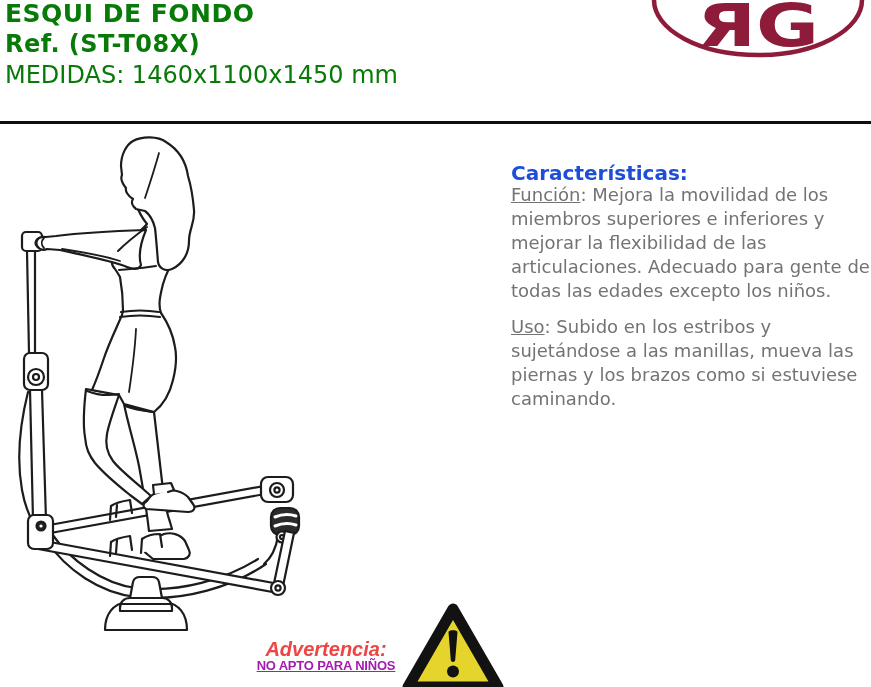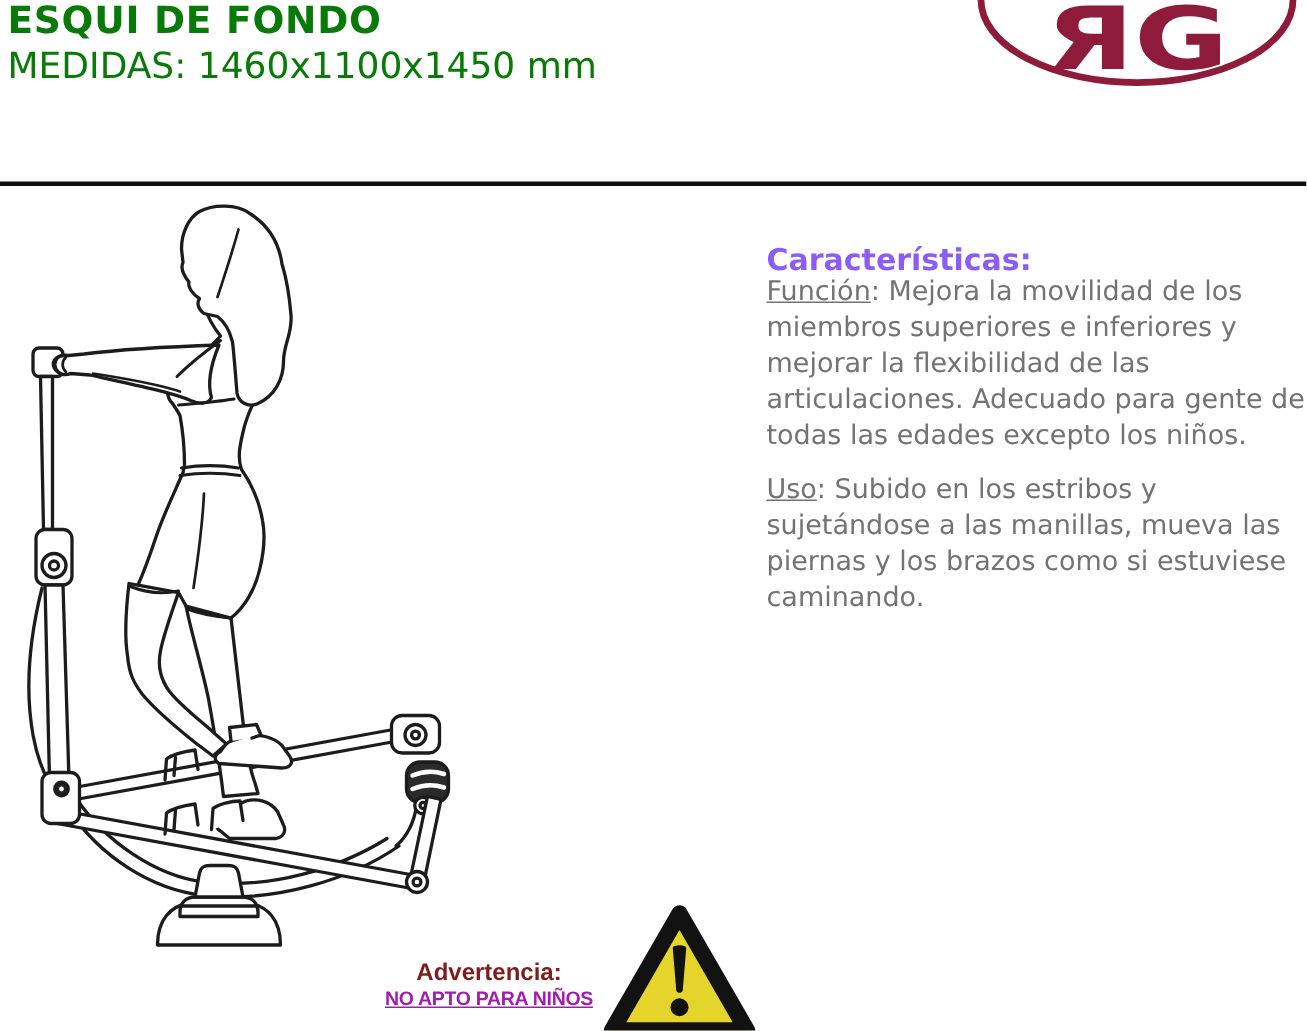--- a/index.html
+++ b/index.html
@@ -13,38 +13,39 @@
   
   .title-block{position:absolute;left:5px;top:-2px;color:#087a08;}
   .title-line1{font-size:25px;font-weight:bold;line-height:31px;letter-spacing:.5px;}
   .title-line2{font-size:24px;font-weight:bold;line-height:31px;letter-spacing:.5px;}
   .title-line3{font-size:24px;font-weight:normal;line-height:31px;}
   .logo{position:absolute;left:648px;top:0;}
   .rule{position:absolute;left:0;top:121px;width:871px;height:3px;background:#0e0e0e;}
   
   .illustration{position:absolute;left:8px;top:136px;}
   
-  .chars-heading{position:absolute;left:511px;top:144px;font-size:20px;font-weight:bold;color:#8b5cf6;}
+  .chars-heading{position:absolute;left:511px;top:144px;font-size:20px;font-weight:bold;color:#1d4ed8;}
   .chars-body{position:absolute;left:511px;top:183px;width:360px;font-size:18px;line-height:24px;color:#737373;}
   .chars-body p{margin:0 0 12px 0;white-space:pre-line;}
   .term{text-decoration:underline;}
   
   .warn{position:absolute;left:248px;top:640px;width:156px;text-align:center;
         font-family:"Liberation Sans",sans-serif;}
-  .warn-label{font-size:16px;font-weight:bold;color:#7f1d1d;line-height:18px;}
+  .warn-label{font-size:20px;font-weight:bold;color:#ef4444;line-height:18px;font-style:italic;}
   .warn-text{font-size:13px;font-weight:bold;color:#a21caf;text-decoration:underline;letter-spacing:-.2px;}
   .warn-triangle{position:absolute;left:402px;top:601px;}
 </style>
 </head>
 <body>
 
 <div class="page">
 
   <div class="title-block">
     <div class="title-line1">ESQUI DE FONDO</div>
+    <div class="title-line2">Ref. (ST-T08X)</div>
     <div class="title-line3">MEDIDAS: 1460x1100x1450 mm</div>
   </div>
 
   <svg class="logo" width="220" height="62" viewBox="0 0 220 62">
     <ellipse cx="110" cy="0" rx="104" ry="55" fill="none" stroke="#8e1b39" stroke-width="4.5"></ellipse>
     <text x="110" y="46" text-anchor="middle" font-family="DejaVu Sans, sans-serif" font-size="58" font-weight="bold" fill="#8e1b39" textLength="122" lengthAdjust="spacingAndGlyphs">ЯG</text>
   </svg>
 
   <div class="rule"></div>
 

